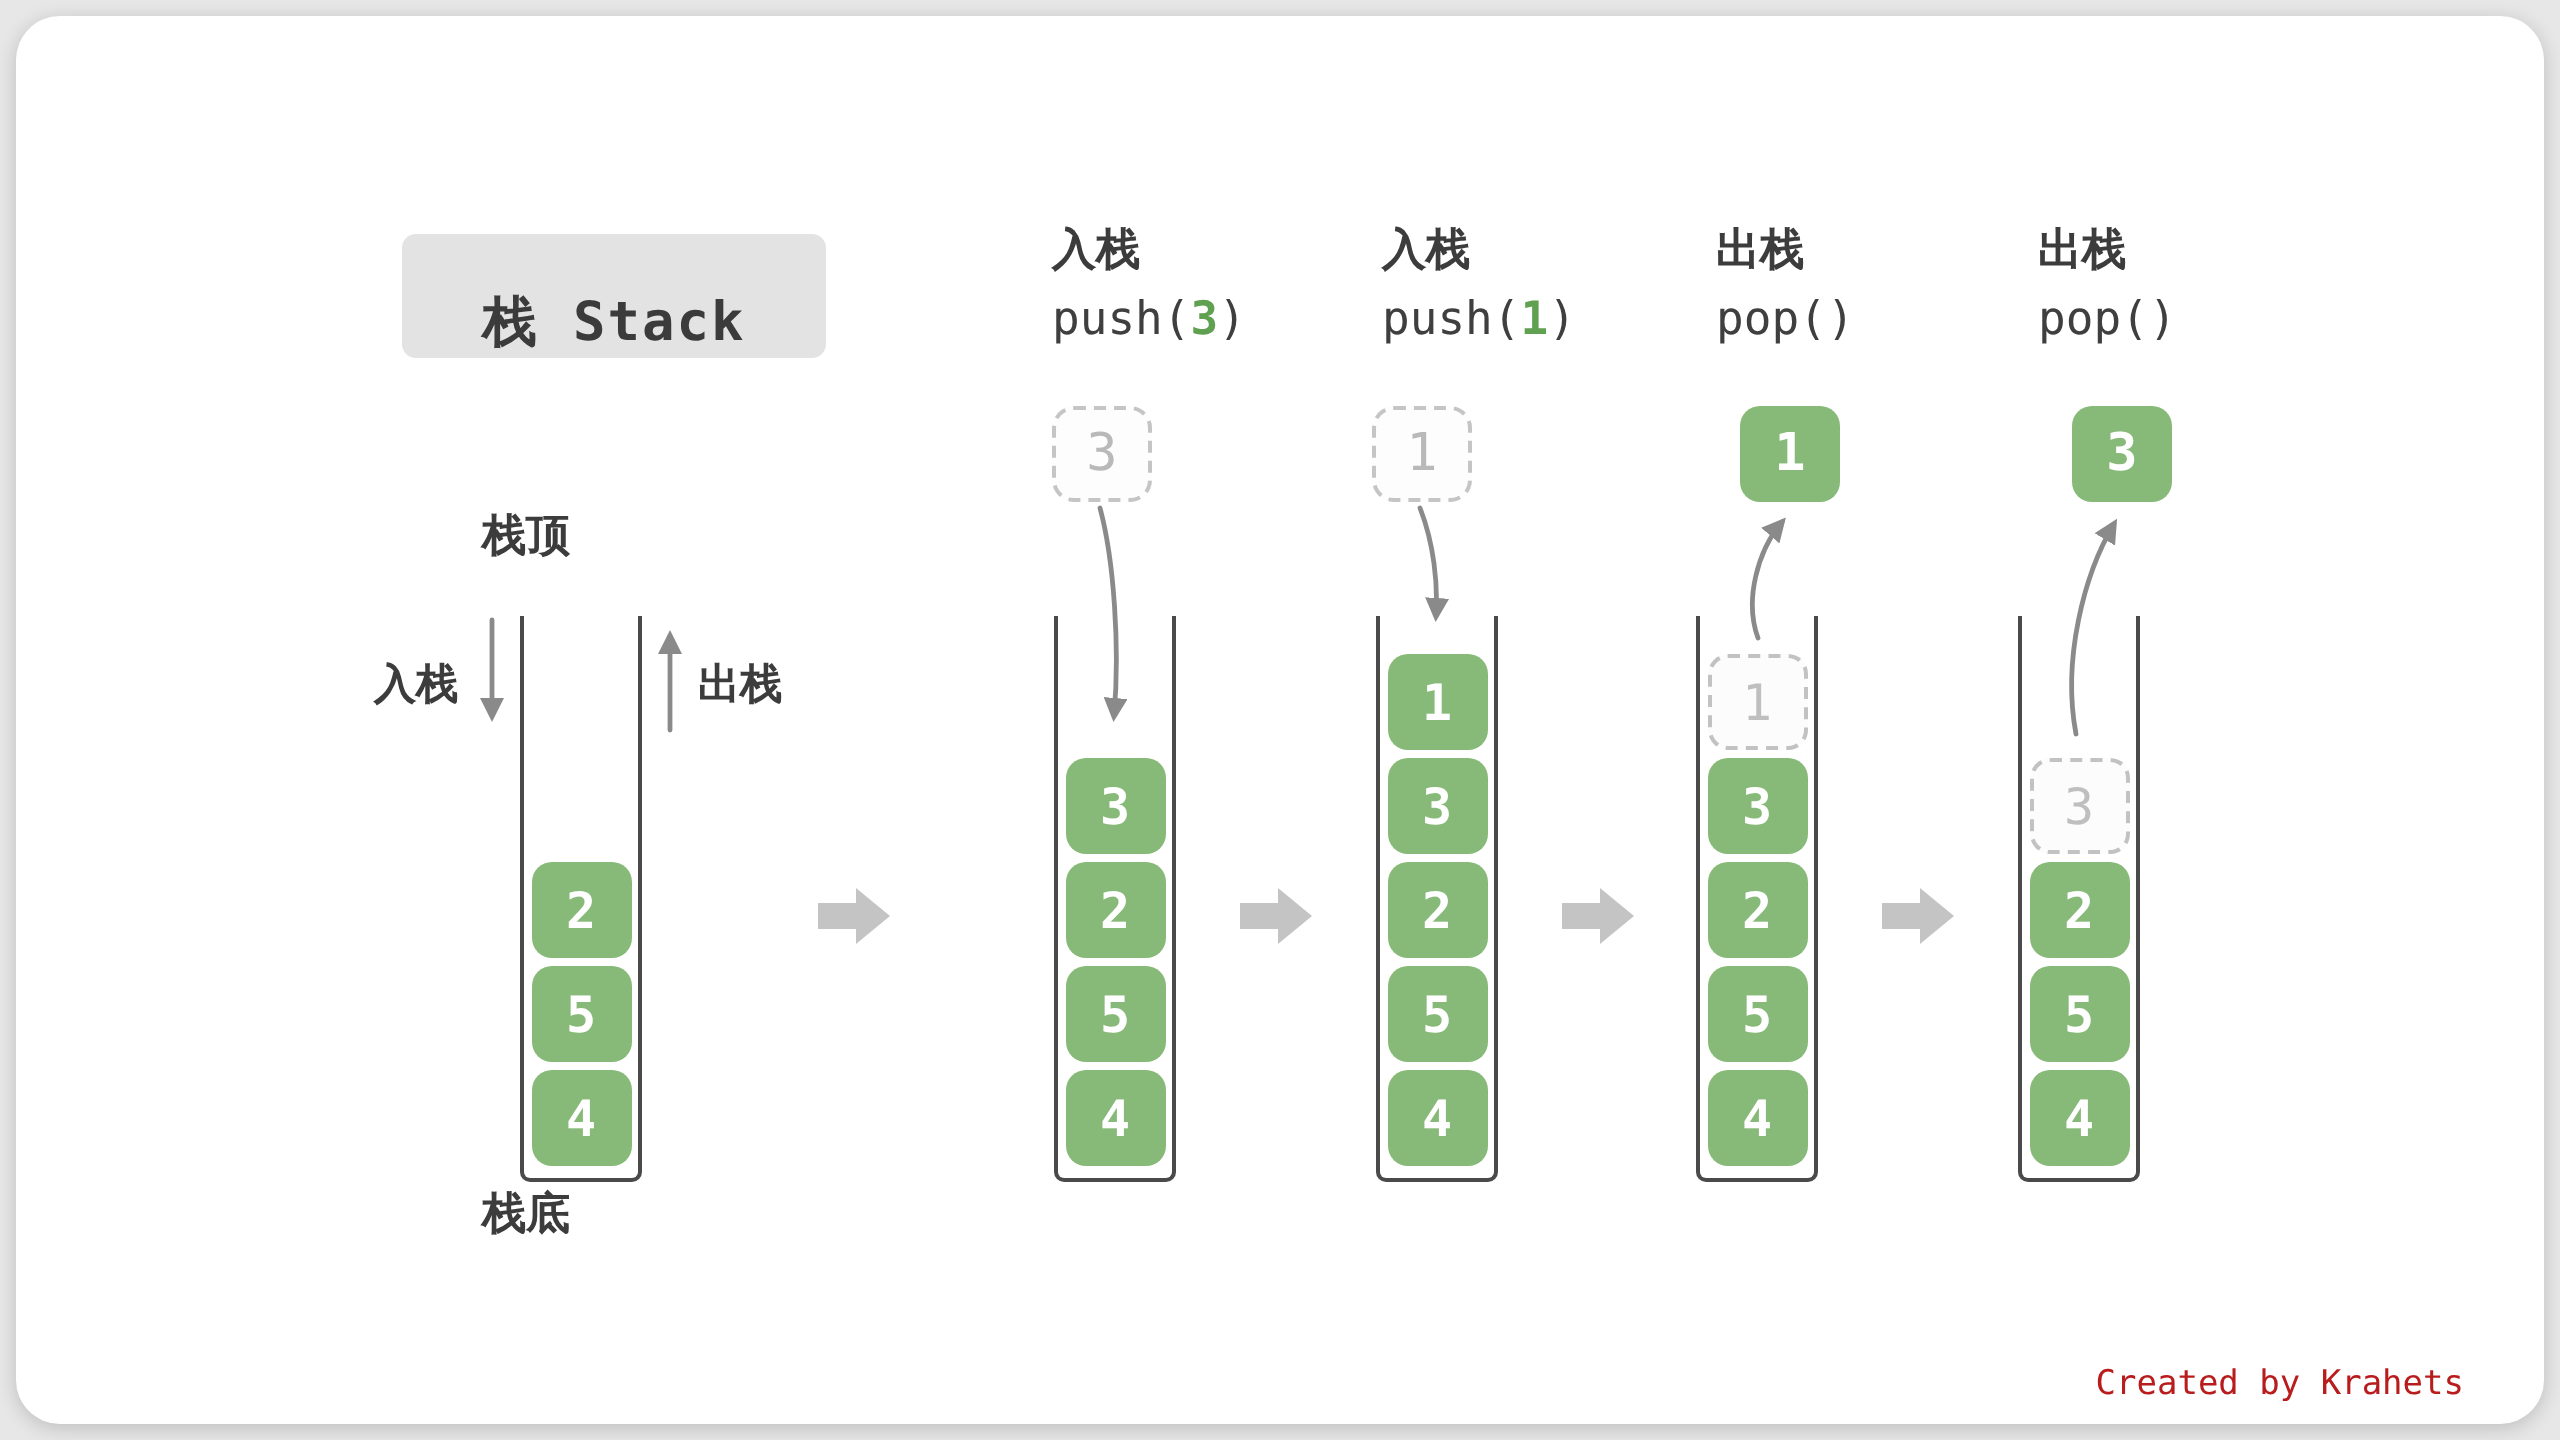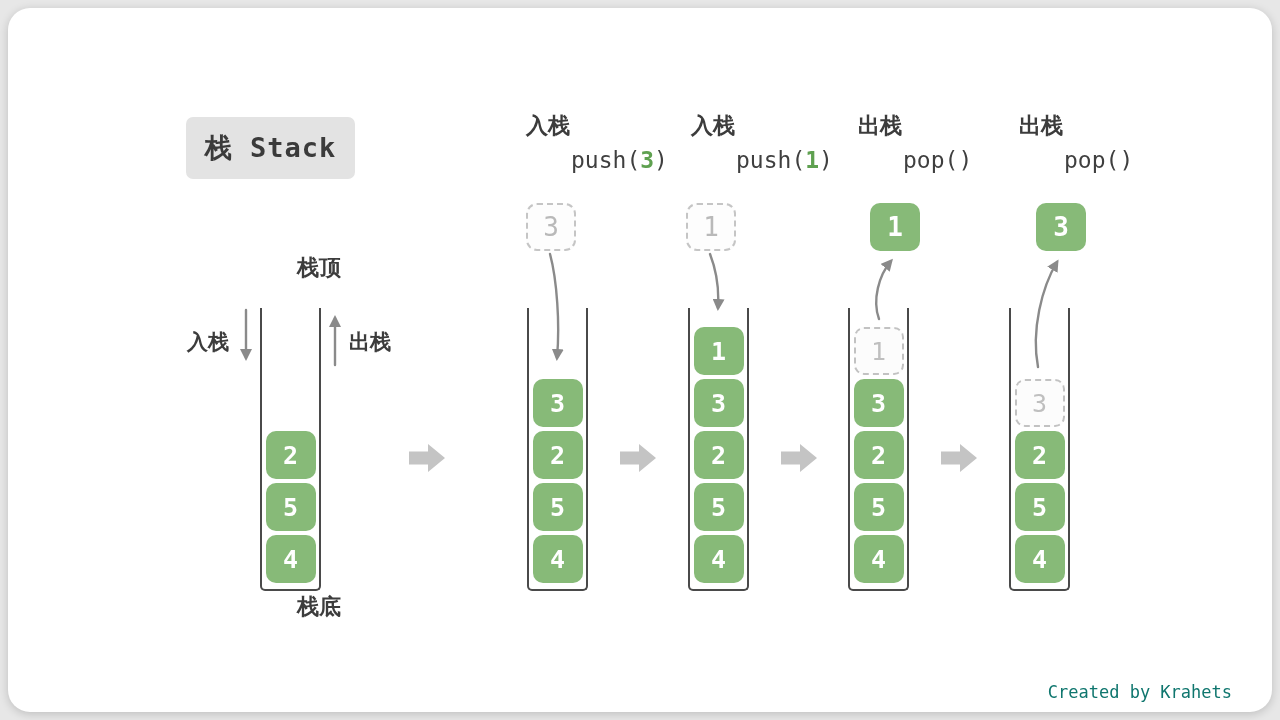--- a/index.html
+++ b/index.html
@@ -11,41 +11,41 @@
   }
   .card{
     position:absolute;left:8px;top:8px;width:1264px;height:704px;
     background:#ffffff;border-radius:22px;
     box-shadow:0 2px 10px rgba(0,0,0,0.18);
   }
   .abs{position:absolute;}
 
   
   .title-box{
-    position:absolute;left:178px;top:109px;width:169px;height:62px;
+    position:absolute;left:193px;top:109px;width:212px;height:62px;
     background:#e3e3e3;border-radius:7px;
-    display:flex;align-items:center;justify-content:center;
+    display:flex;align-items:flex-end;justify-content:center;
   }
   .title-box span{
     font-family:"DejaVu Sans Mono","Liberation Mono",monospace;
     font-size:27px;font-weight:bold;color:#3b3b3b;letter-spacing:1px;
   }
 
   
   .col-header{position:absolute;top:104px;}
   .op-label{font-size:22px;font-weight:bold;color:#3c3c3c;line-height:28px;}
   .op-code{
     font-family:"DejaVu Sans Mono","Liberation Mono",monospace;
-    font-size:23px;color:#3f3f3f;margin-top:7px;line-height:26px;margin-left:45px;
+    font-size:23px;color:#3f3f3f;margin-top:7px;line-height:26px;
   }
   .op-code .arg{color:#5fa150;font-weight:bold;}
 
   
   .side-label{font-size:21px;font-weight:bold;color:#3c3c3c;}
-  .center-label{width:100px;text-align:right;font-size:22px;font-weight:bold;color:#3c3c3c;}
+  .center-label{width:100px;text-align:left;font-size:22px;font-weight:bold;color:#3c3c3c;}
 
   
   .stack{
     position:absolute;top:300px;width:61px;height:283px;
     border-left:2px solid #4a4a4a;border-right:2px solid #4a4a4a;border-bottom:2px solid #4a4a4a;
     border-bottom-left-radius:5px;border-bottom-right-radius:5px;
     box-sizing:border-box;z-index:2;
   }
   .cell{
     position:absolute;left:50%;transform:translateX(-50%);
@@ -73,21 +73,21 @@
 
   
   svg.overlay{position:absolute;left:0;top:0;z-index:3;pointer-events:none;}
 
   
   .block-arrow{position:absolute;top:436px;width:36px;height:28px;z-index:1;}
 
   .watermark{
     position:absolute;top:674px;right:40px;
     font-family:"DejaVu Sans Mono","Liberation Mono",monospace;
-    font-size:17px;color:#0f766e;
+    font-size:17px;color:#b91c1c;
   }
 </style>
 </head>
 <body>
 
 <div class="card">
 
   <div class="title-box">
     <span>栈 Stack</span>
   </div>

